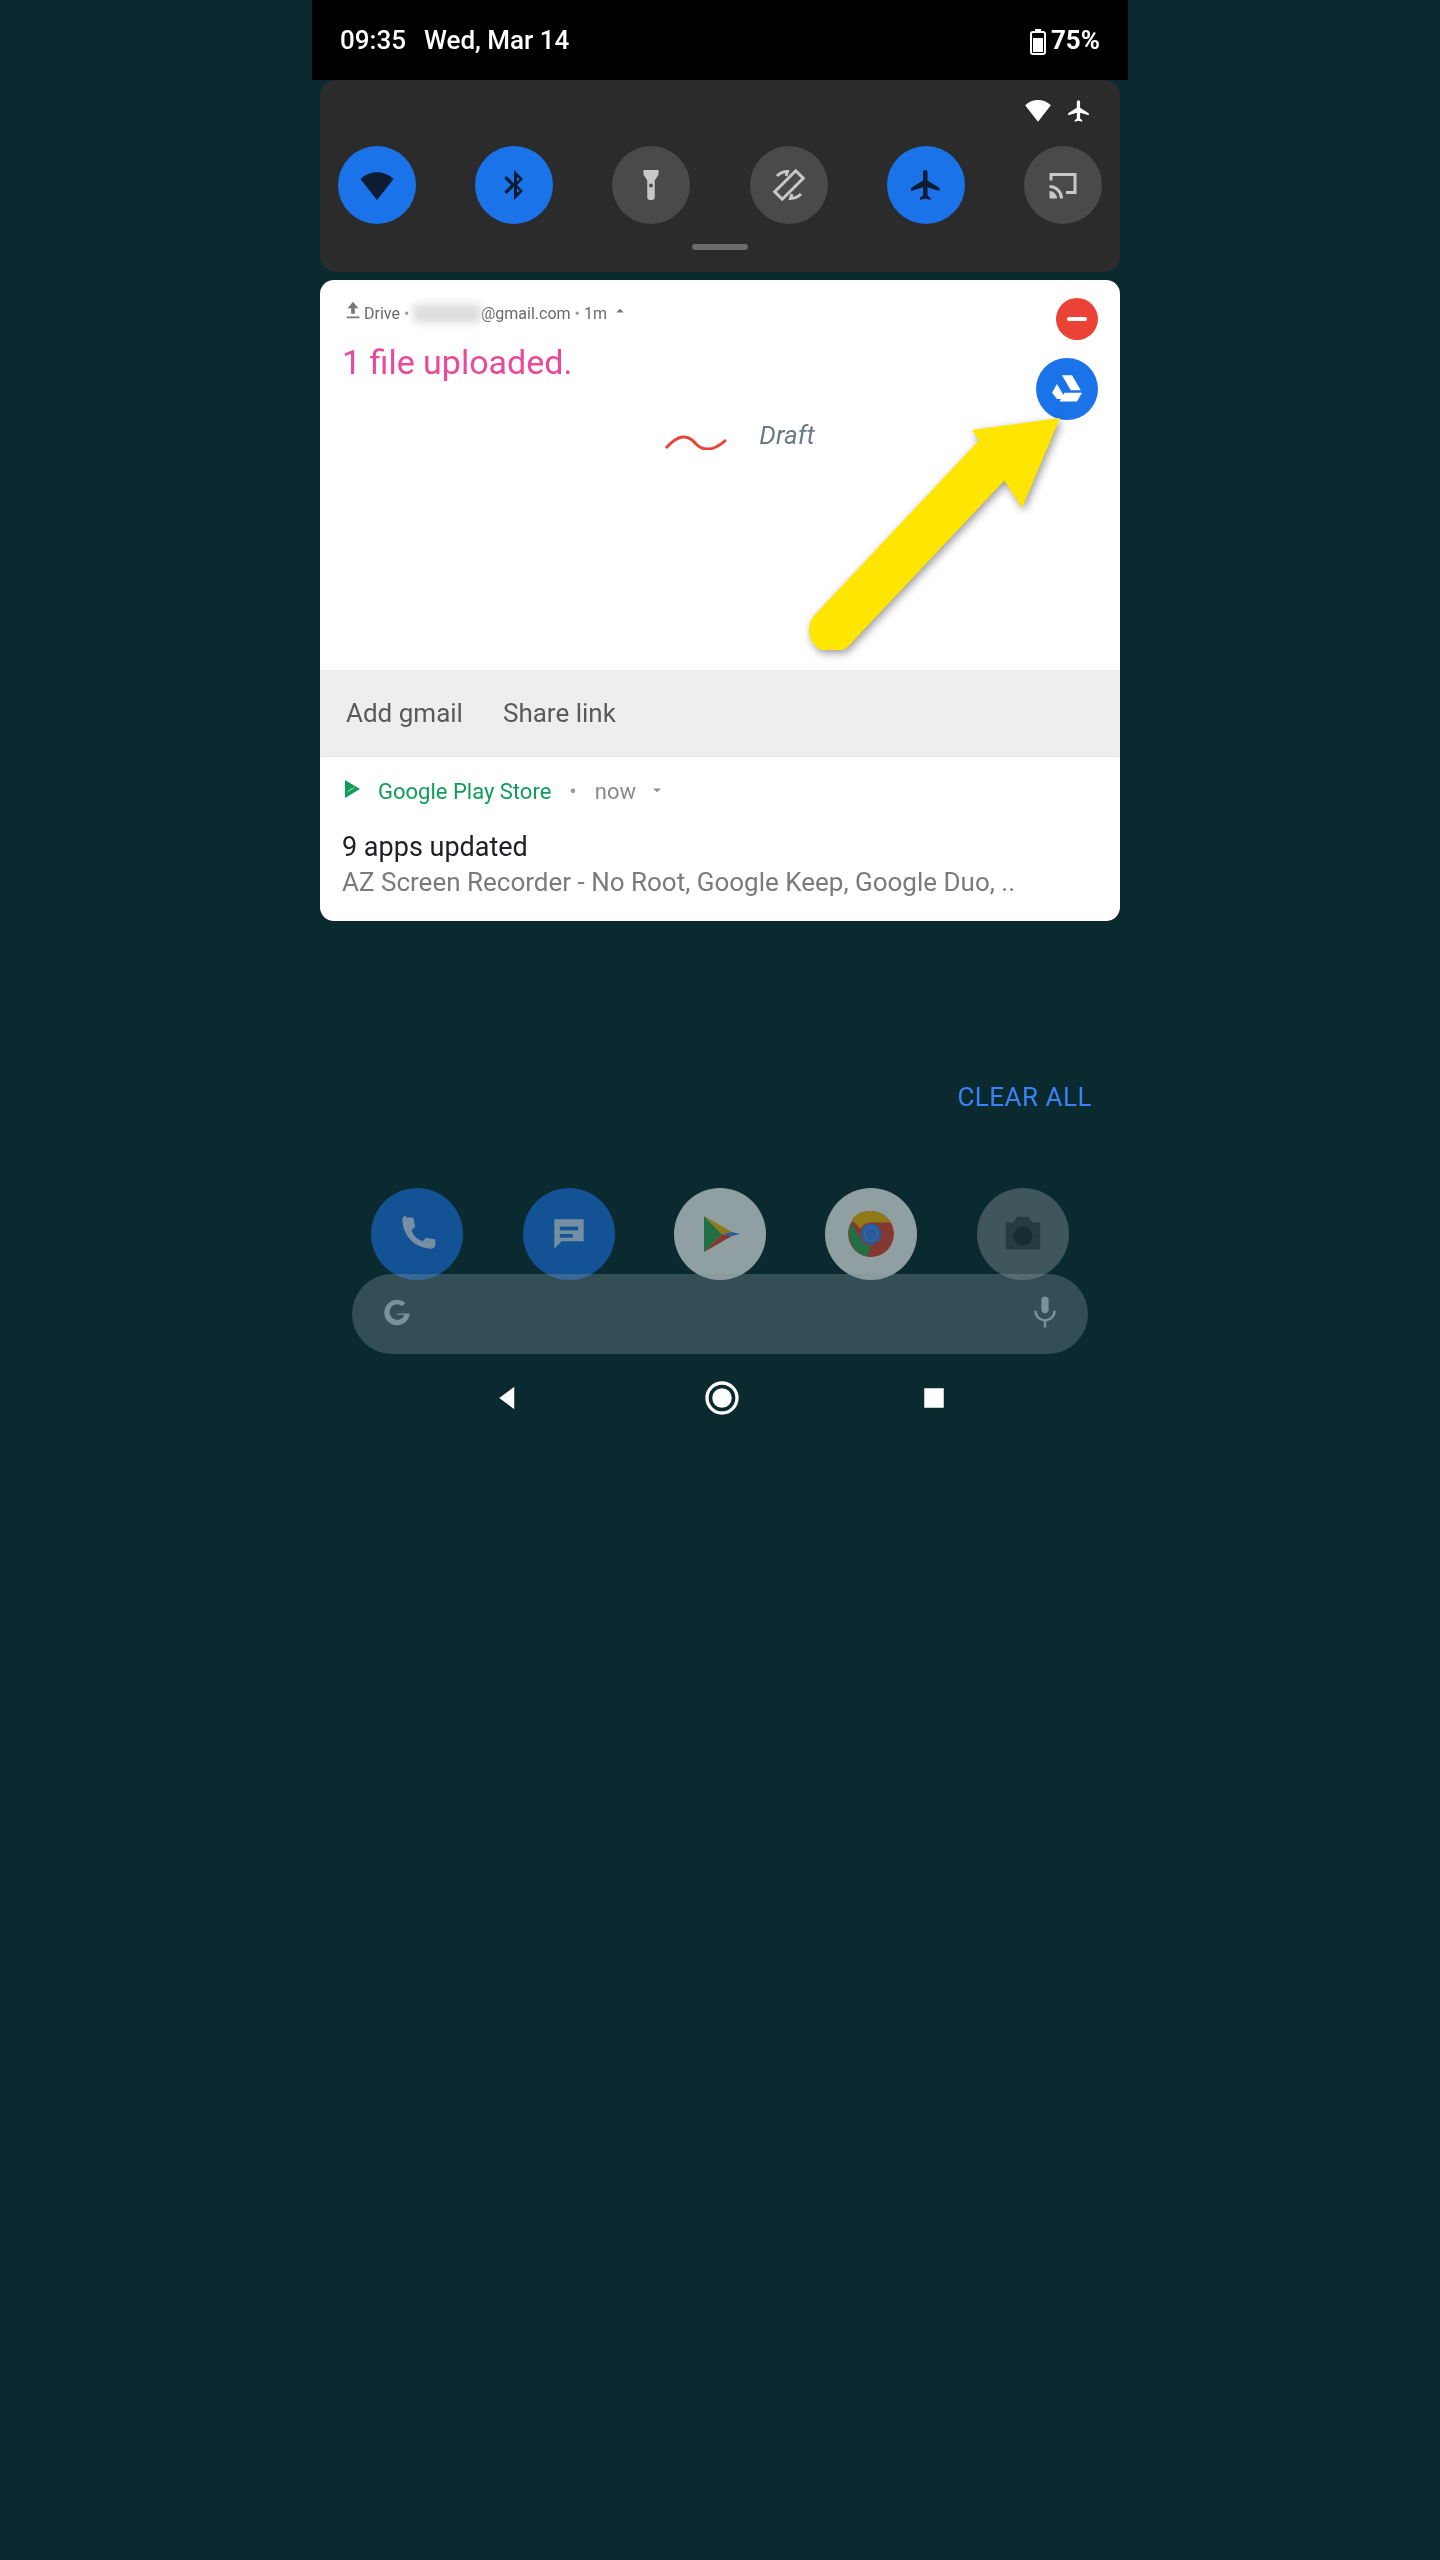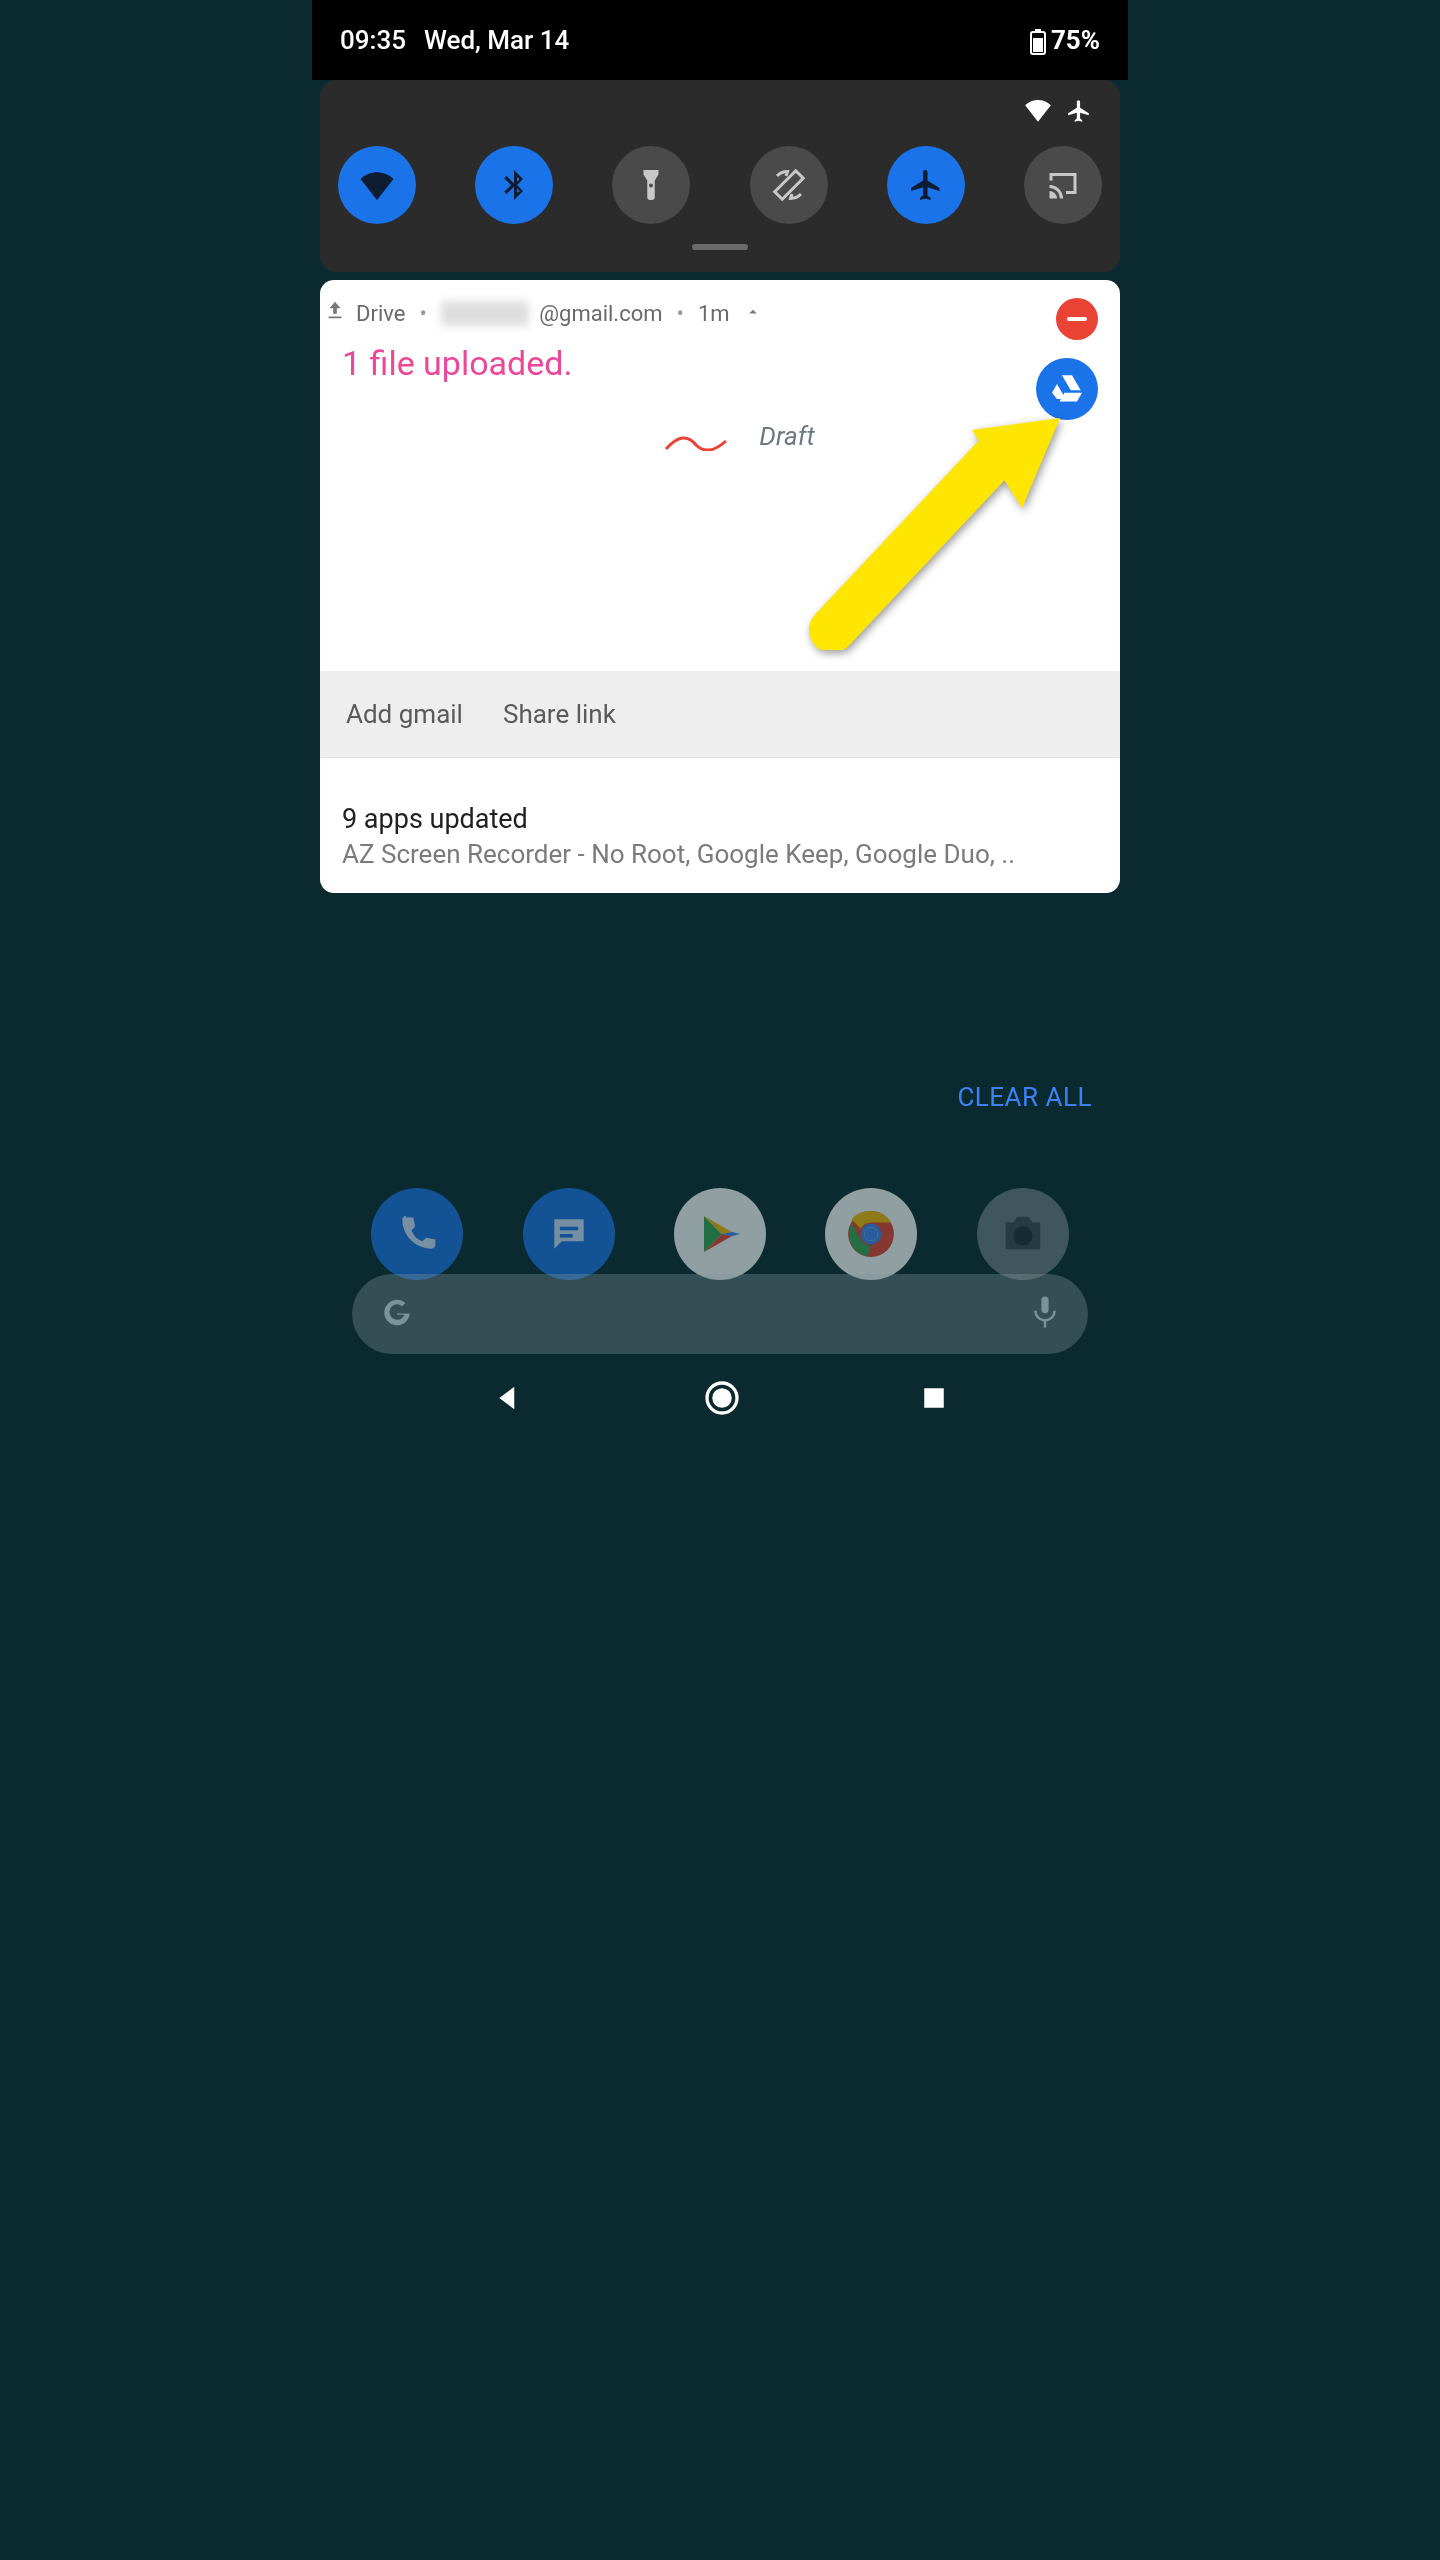--- a/index.html
+++ b/index.html
@@ -56,23 +56,23 @@
     flex-direction:column;
     gap:0;
   }
   .notif-card {
     background:#fff;
     border-radius:14px 14px 0 0;
     position:relative;
     overflow:hidden;
   }
   .notif-header {
-    display:flex; align-items:center; gap:10px;
-    padding:20px 22px 10px 4px;
-    font-size:22px; color:#6a6a6a;
+    display:flex; align-items:center; 
+    padding:20px 22px 10px 22px;
+    font-size:16px; color:#6a6a6a;
   }
   .notif-header .dot::before { content:"•"; margin:0 4px; color:#9a9a9a; }
   .notif-header .chev { margin-left:4px; }
   .cancel-badge {
     position:absolute; top:18px; right:22px;
     width:42px; height:42px; border-radius:50%;
     background:#ea4335; display:flex; align-items:center; justify-content:center;
   }
   .cancel-badge::after{ content:""; width:20px; height:4px; background:#fff; border-radius:2px; }
   .drive-circle {
@@ -247,20 +247,36 @@
 
       <div class="spacer-white"></div>
 
       <div class="actions">
         <span>Add gmail</span>
         <span>Share link</span>
       </div>
     </div>
 
     <div class="notif-card2">
+      <div class="ps-header">
+        <span>
+          <svg width="24" height="24" viewBox="0 0 24 24">
+              <path d="M3 3l15 9-15 9V3z" fill="#0f9d58"></path>
+              <path d="M8 12l-4 4 10-6-6 2z" fill="#fff" opacity="0.6"></path>
+            </svg>
+        </span>
+        <span class="ps-name">Google Play Store</span>
+        <span class="ps-dot"></span>
+        <span class="ps-time">now</span>
+        <span>
+          <svg width="18" height="18" viewBox="0 0 24 24">
+              <path d="M7 10l5 5 5-5z" fill="#8a8a8a"></path>
+            </svg>
+        </span>
+      </div>
       <div class="ps-body-title">9 apps updated</div>
       <div class="ps-body-sub">AZ Screen Recorder - No Root, Google Keep, Google Duo, ..</div>
     </div>
   </div>
 
   <div class="clear-all">CLEAR ALL</div>
 
   <svg class="arrow-annot" width="300" height="260" viewBox="0 0 300 260">
     <path d="M60 240 L220 70" stroke="#ffe600" stroke-width="46" stroke-linecap="round"></path>
     <polygon points="200,40 288,28 250,118" fill="#ffe600"></polygon>

